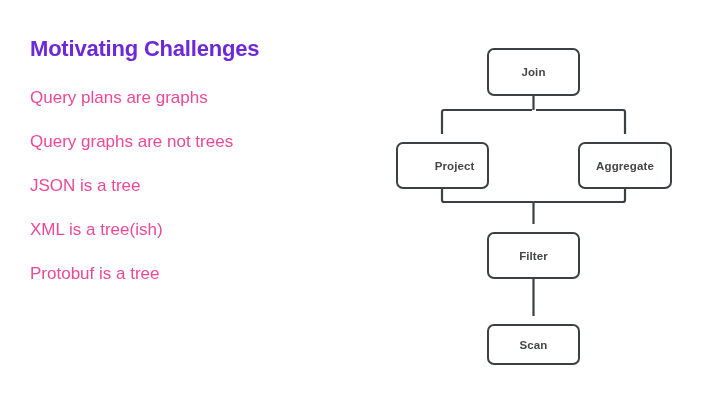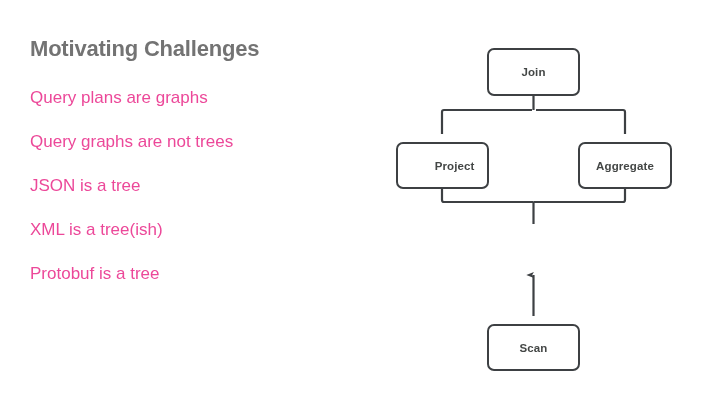--- a/index.html
+++ b/index.html
@@ -22,21 +22,21 @@
   
   #left-column {
     position: absolute;
     left: 30px;
     top: 34px;
     width: 330px;
   }
   #page-title {
     font-size: 22px;
     font-weight: bold;
-    color: #737373;
+    color: #6d28d9;
     letter-spacing: -0.2px;
     line-height: 30px;
     margin: 0 0 12px 0;
     white-space: nowrap;
   }
   #bullet-list {
     list-style: none;
     margin: 0;
     padding: 0;
   }
@@ -77,21 +77,21 @@
     color: #444746;
     letter-spacing: 0.1px;
     z-index: 2;
     margin-top: 8px;
   }
   
   #node-join      { left: 107px; top: 40px;  width: 93px; height: 48px; }
   #node-project   { left: 16px;  top: 134px; width: 93px; height: 47px; padding-left: 24px; }
   #node-aggregate { left: 198px; top: 134px; width: 94px; height: 47px; }
   #node-filter    { left: 107px; top: 224px; width: 93px; height: 47px; }
-  #node-scan      { left: 107px; top: 316px; width: 93px; height: 47px; }
+  #node-scan      { left: 107px; top: 316px; width: 93px; height: 41px; }
 </style>
 </head>
 <body>
 
 <div id="slide">
 
   <div id="left-column">
     <h1 id="page-title">Motivating Challenges</h1>
 
     <ul id="bullet-list">
@@ -129,17 +129,18 @@
         <path d="M153.5,316 L153.5,275" marker-end="url(#arrowUp)"></path>
       </g>
     </svg>
 
     <div class="plan-node" id="node-join">Join</div>
 
     <div class="plan-node" id="node-project">Project</div>
 
     <div class="plan-node" id="node-aggregate">Aggregate</div>
 
+    <div class="plan-node" id="node-filter">Filter</div>
 
     <div class="plan-node" id="node-scan">Scan</div>
 
   </div>
 </div>
 
 </body></html>

